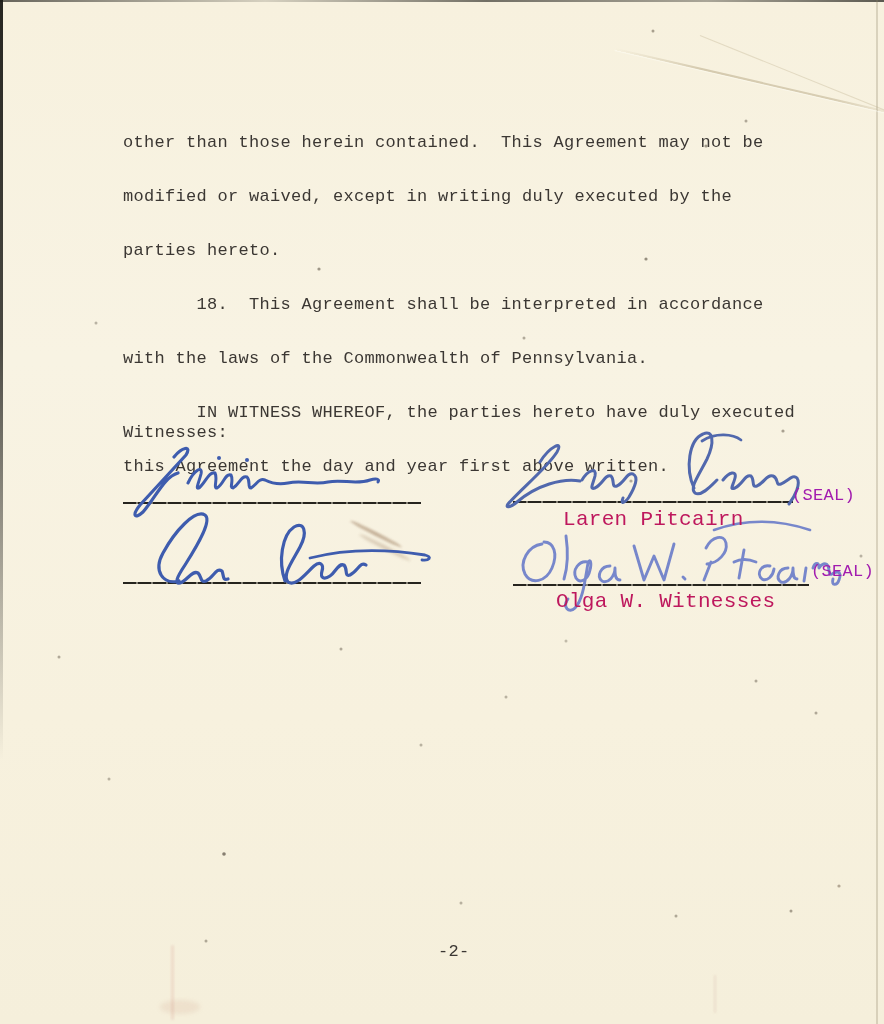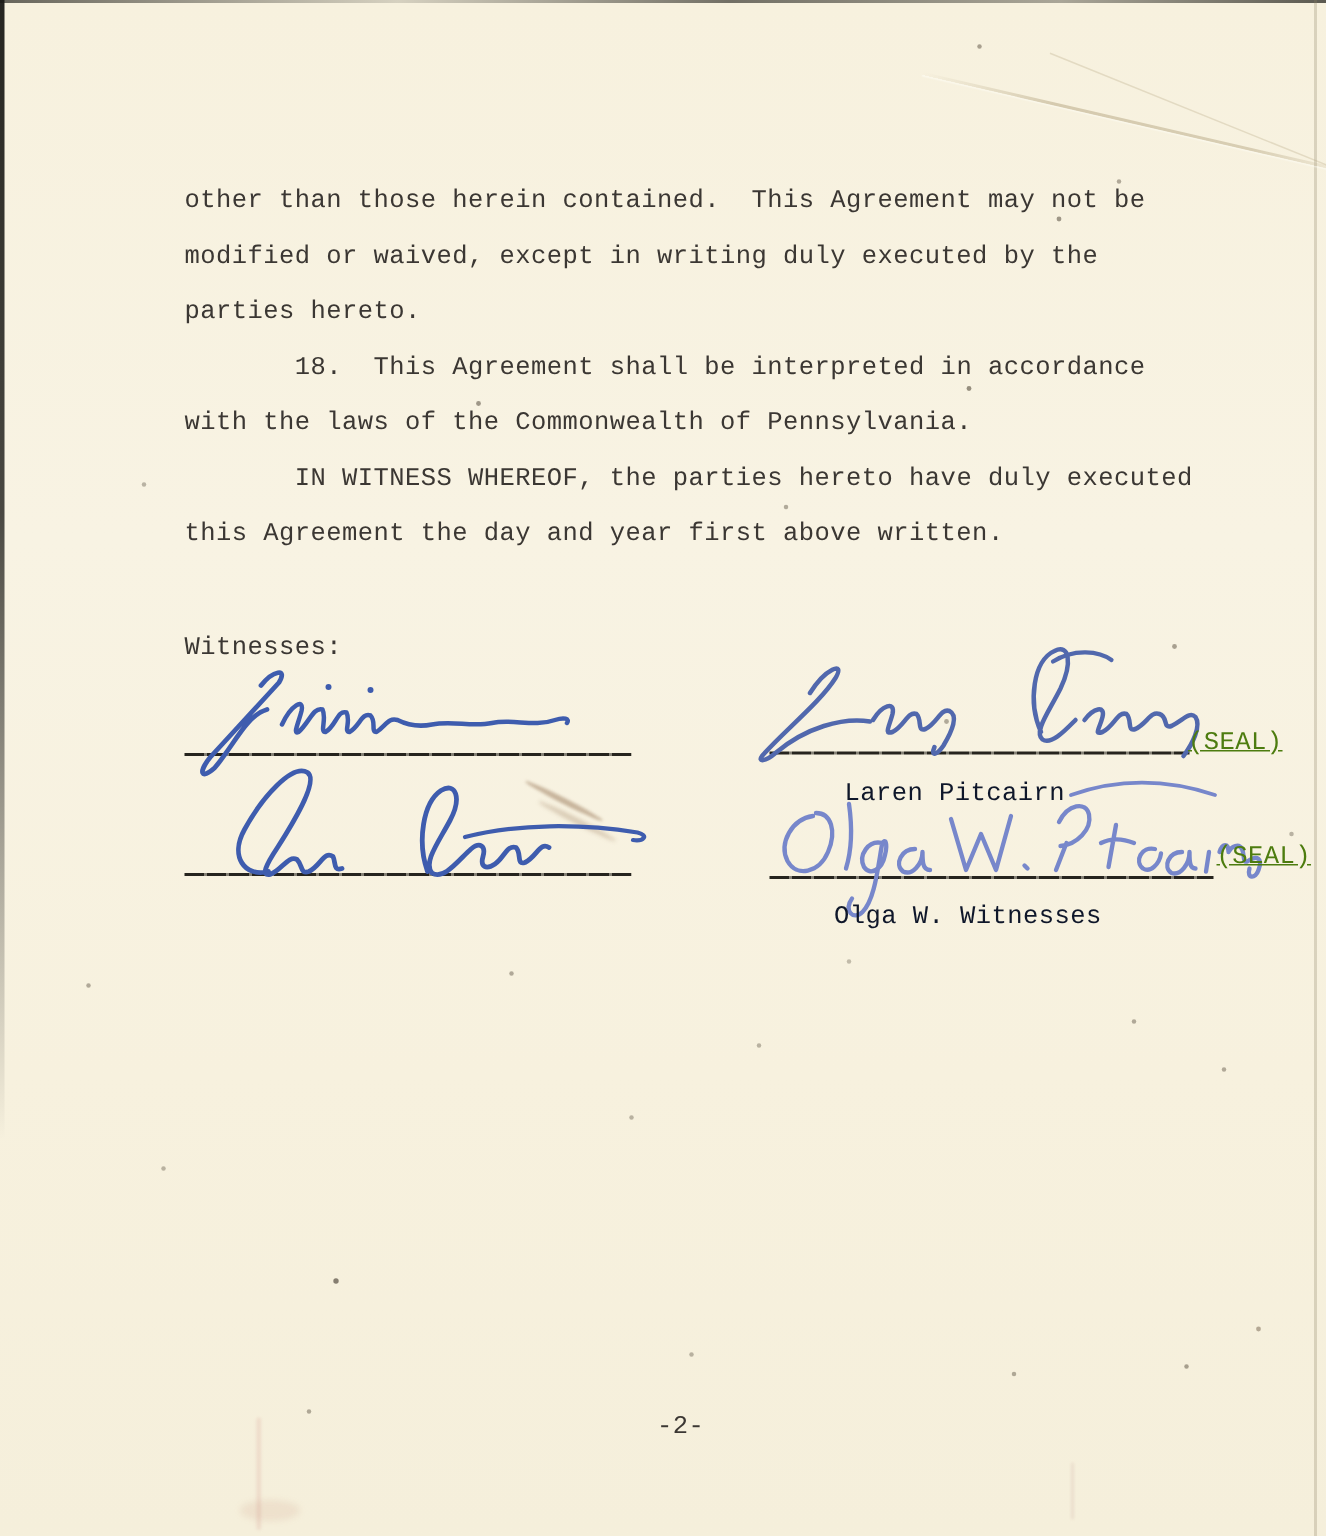--- a/index.html
+++ b/index.html
@@ -14,34 +14,34 @@
   .scan-edge-top{position:absolute;left:0;top:0;width:884px;height:2px;
     background:linear-gradient(90deg,rgba(25,25,20,.65) 0%,rgba(25,25,20,.15) 30%,rgba(25,25,20,.6) 55%,rgba(25,25,20,.35) 80%,rgba(25,25,20,.7) 100%);}
   .scan-edge-right{position:absolute;left:876px;top:0;width:2px;height:1024px;background:rgba(140,130,100,.28);}
   .crease-tr{position:absolute;left:615px;top:48px;width:300px;height:2px;
     background:linear-gradient(90deg,rgba(190,175,140,0) 0%,rgba(185,170,135,.55) 30%,rgba(185,170,135,.5) 75%,rgba(185,170,135,0) 100%);
     transform:rotate(13deg);transform-origin:left center;box-shadow:0 1px 1px rgba(255,255,250,.5);}
   .crease-tr2{position:absolute;left:700px;top:35px;width:220px;height:1px;
     background:rgba(190,175,140,.35);transform:rotate(22deg);transform-origin:left center;}
   .body-text{
     position:absolute;left:123px;top:116px;width:740px;
-    font-size:17px;line-height:37px;letter-spacing:.3px;
+    font-size:17px;line-height:54px;letter-spacing:.3px;
     white-space:pre-wrap;
   }
   .witnesses-label{position:absolute;left:123px;top:423px;font-size:17px;letter-spacing:.3px;}
   .sig-line{position:absolute;height:2px;
     background:repeating-linear-gradient(90deg,#26241e 0 13px,rgba(38,36,30,.55) 13px 15px);}
   .line-w1{left:123px;top:502px;width:298px;}
   .line-w2{left:123px;top:582px;width:298px;}
   .line-p1{left:513px;top:501px;width:280px;}
   .line-p2{left:513px;top:584px;width:296px;}
-  .seal{position:absolute;font-size:17px;letter-spacing:.3px;color:#4d7c0f;text-decoration:underline;}
+  .seal{position:absolute;font-size:17px;letter-spacing:.3px;color:#a21caf;}
   .seal-1{left:792px;top:486px;}
   .seal-2{left:811px;top:562px;}
-  .typed-name{position:absolute;font-size:17px;letter-spacing:.3px;color:#0f172a;margin-top:12px;}
+  .typed-name{position:absolute;font-size:21px;letter-spacing:.3px;color:#be185d;}
   .name-1{left:563px;top:508px;}
   .name-2{left:556px;top:590px;}
   .page-number{position:absolute;left:438px;top:942px;font-size:17px;letter-spacing:.3px;}
   svg.sig{position:absolute;overflow:visible;}
   svg.sig path{fill:none;stroke-linecap:round;stroke-linejoin:round;}
   .ink-w{stroke:#3e5cae;}
   .ink-l{stroke:#5168ad;}
   .ink-o{stroke:#7787cb;}
   .smudge{position:absolute;left:347px;top:532px;width:58px;height:4px;border-radius:50%;
     background:rgba(128,88,52,.4);transform:rotate(27deg);filter:blur(1px);box-shadow:14px 8px 2px rgba(128,88,52,.25);}

